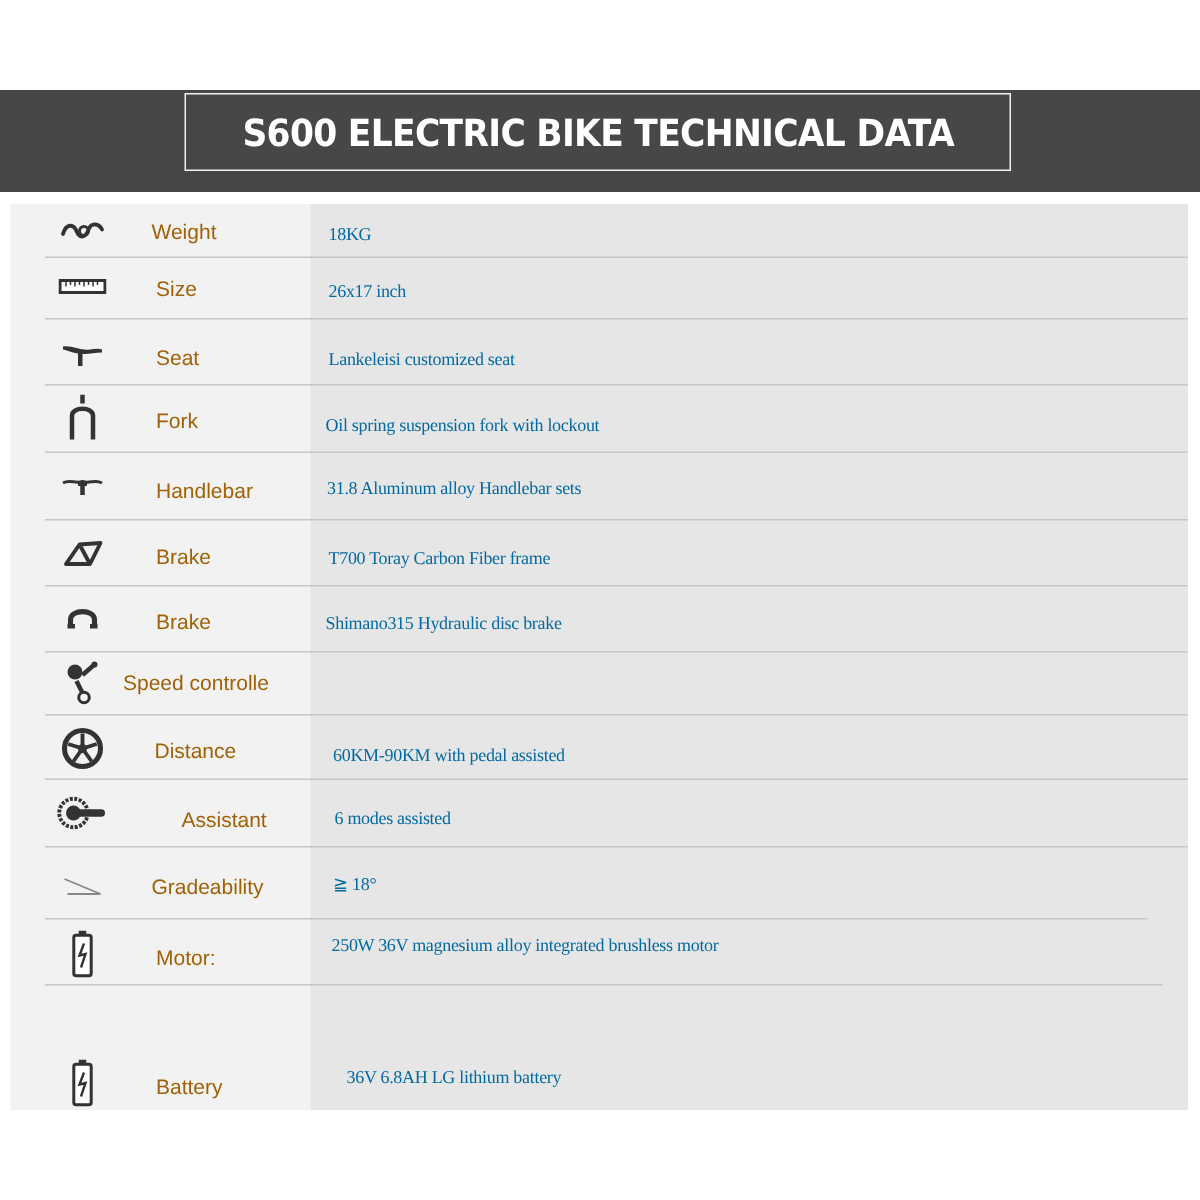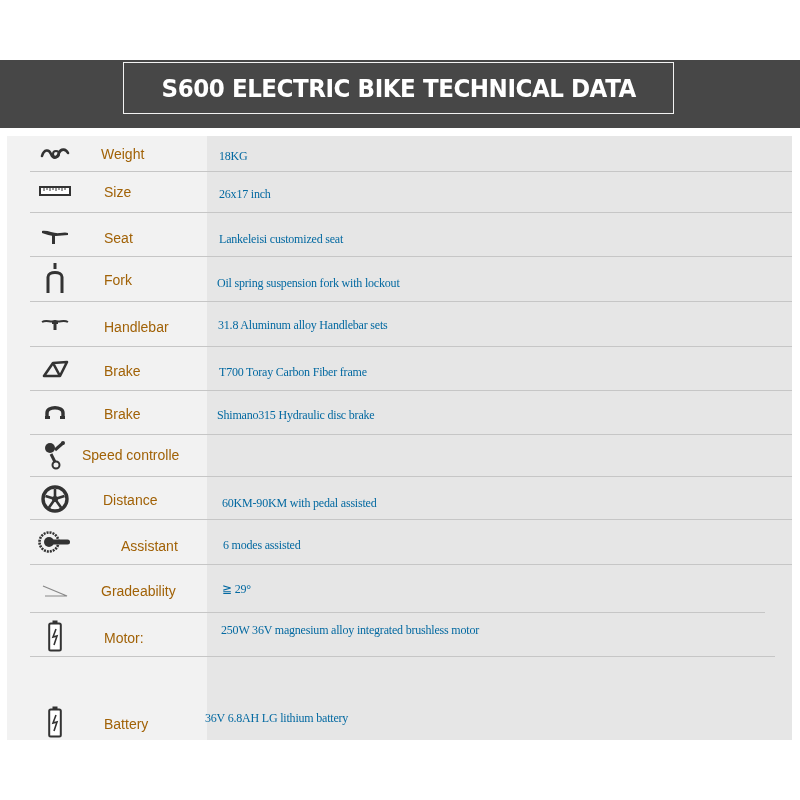--- a/index.html
+++ b/index.html
@@ -153,21 +153,21 @@
     <div class="divider"></div>
   </div>
 
   <div class="row" style="top:429px;height:48px;">
     <div class="icon" style="top:16px;height:20px;">
       <svg width="28" height="14" viewBox="0 0 28 14">
           <path d="M2 2 L26 12 L4 12" fill="none" stroke="#888" stroke-width="1.2"></path>
         </svg>
     </div>
     <span class="label" style="left:94px;top:18px;">Gradeability</span>
-    <span class="value" style="top:17px;left:215px;">≧ 29°</span>
+    <span class="value" style="top:17px;left:215px;">≧ 18°</span>
     <div class="divider" style="right:27px;"></div>
   </div>
 
   <div class="row" style="top:477px;height:44px;">
     <div class="icon" style="top:7px;height:32px;">
       <svg width="14" height="32" viewBox="0 0 14 32">
           <rect x="4.5" y="0.5" width="5" height="3" fill="#333"></rect>
           <rect x="1.2" y="3.5" width="11.6" height="27" rx="1.5" fill="#fff" stroke="#333" stroke-width="2"></rect>
           <path d="M8 9 L5 17 L9 16 L6 25" fill="none" stroke="#333" stroke-width="1.6"></path>
         </svg>
@@ -180,15 +180,15 @@
 
   <div class="row" style="top:565px;height:39px;">
     <div class="icon" style="top:4px;height:33px;">
       <svg width="14" height="32" viewBox="0 0 14 32">
           <rect x="4.5" y="0.5" width="5" height="3" fill="#333"></rect>
           <rect x="1.2" y="3.5" width="11.6" height="27" rx="1.5" fill="#fff" stroke="#333" stroke-width="2"></rect>
           <path d="M8 9 L5 17 L9 16 L6 25" fill="none" stroke="#333" stroke-width="1.6"></path>
         </svg>
     </div>
     <span class="label" style="left:97px;top:15px;">Battery</span>
-    <span class="value" style="top:10px;left:198px;text-align:center;">36V 6.8AH LG lithium battery</span>
+    <span class="value" style="top:10px;left:224px;text-align:center;">36V 6.8AH LG lithium battery</span>
   </div>
 </div>
 
 </body></html>

